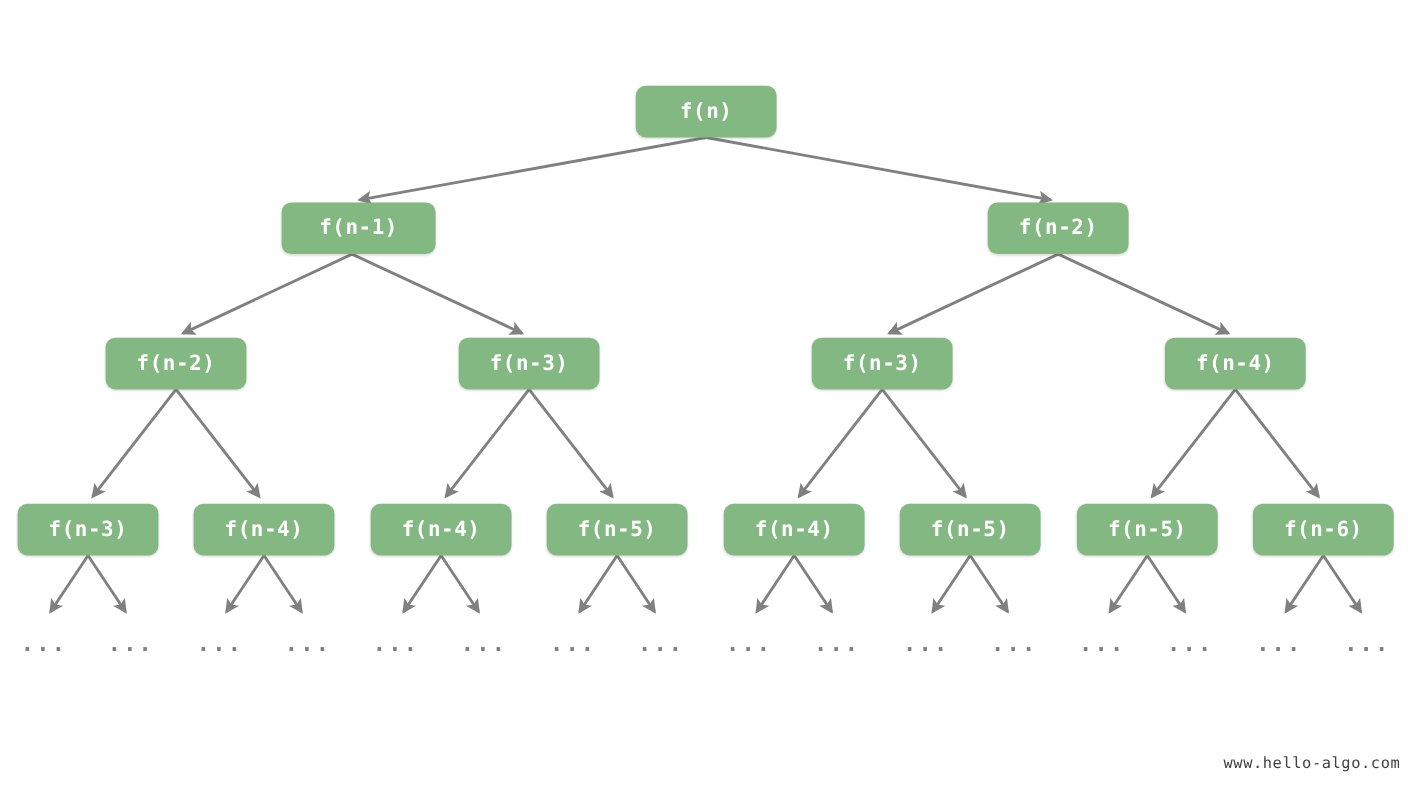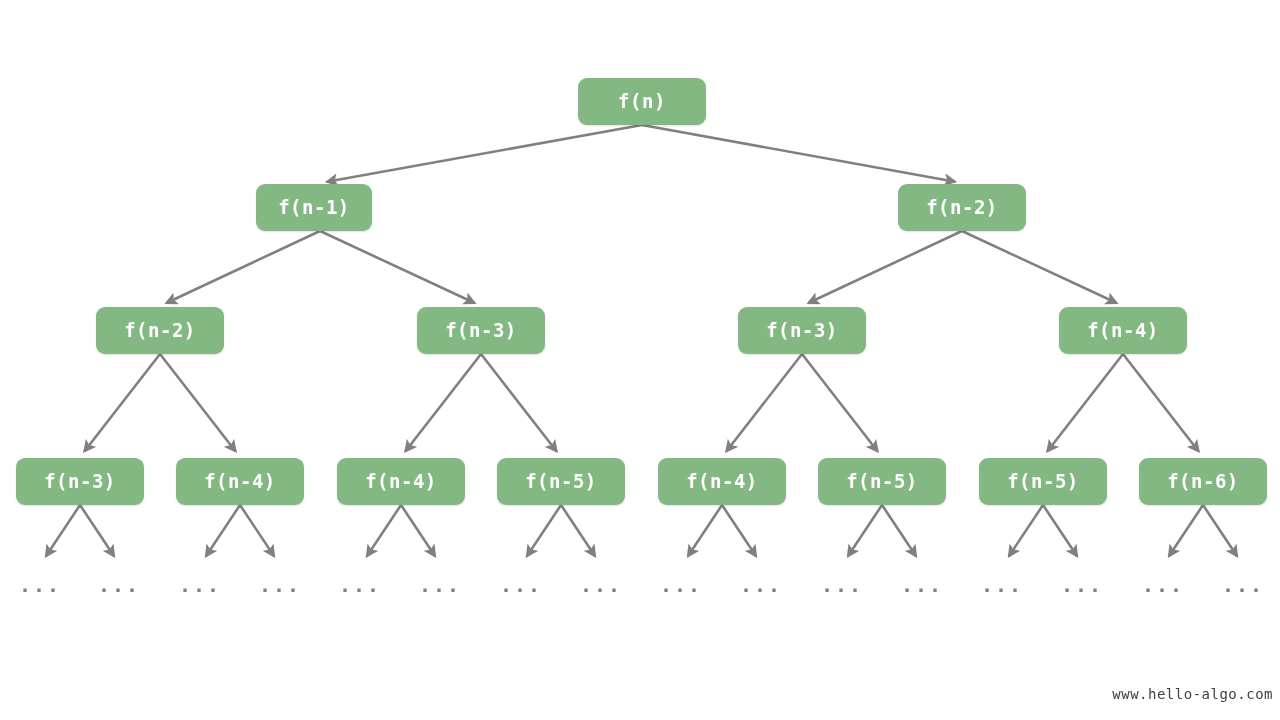--- a/index.html
+++ b/index.html
@@ -101,21 +101,21 @@
         <line x1="882" y1="505" x2="916.1170986264234" y2="556.175647939635" stroke="#808080" stroke-width="2.6" stroke-linecap="butt" marker-end="url(#arrowhead)"></line>
         <line x1="1043" y1="505" x2="1008.8829013735766" y2="556.175647939635" stroke="#808080" stroke-width="2.6" stroke-linecap="butt" marker-end="url(#arrowhead)"></line>
         <line x1="1043" y1="505" x2="1077.1170986264233" y2="556.175647939635" stroke="#808080" stroke-width="2.6" stroke-linecap="butt" marker-end="url(#arrowhead)"></line>
         <line x1="1203" y1="505" x2="1168.8829013735767" y2="556.175647939635" stroke="#808080" stroke-width="2.6" stroke-linecap="butt" marker-end="url(#arrowhead)"></line>
         <line x1="1203" y1="505" x2="1237.1170986264233" y2="556.175647939635" stroke="#808080" stroke-width="2.6" stroke-linecap="butt" marker-end="url(#arrowhead)"></line>
       </g>
   </svg>
 
   <div id="node-layer">
       <div class="node" style="left: 578px; top: 77.5px; width: 128px; height: 47px; background: rgb(132, 184, 131); color: rgb(255, 255, 255);">f(n)</div>
-      <div class="node" style="left: 256px; top: 183.5px; width: 116px; height: 47px; background: rgb(132, 184, 131); color: rgb(255, 255, 255);">f(n-1)</div>
+      <div class="node" style="left: 256px; top: 183.5px; width: 140px; height: 47px; background: rgb(132, 184, 131); color: rgb(255, 255, 255);">f(n-1)</div>
       <div class="node" style="left: 898px; top: 183.5px; width: 128px; height: 47px; background: rgb(132, 184, 131); color: rgb(255, 255, 255);">f(n-2)</div>
       <div class="node" style="left: 96px; top: 306.5px; width: 128px; height: 47px; background: rgb(132, 184, 131); color: rgb(255, 255, 255);">f(n-2)</div>
       <div class="node" style="left: 417px; top: 306.5px; width: 128px; height: 47px; background: rgb(132, 184, 131); color: rgb(255, 255, 255);">f(n-3)</div>
       <div class="node" style="left: 738px; top: 306.5px; width: 128px; height: 47px; background: rgb(132, 184, 131); color: rgb(255, 255, 255);">f(n-3)</div>
       <div class="node" style="left: 1059px; top: 306.5px; width: 128px; height: 47px; background: rgb(132, 184, 131); color: rgb(255, 255, 255);">f(n-4)</div>
       <div class="node" style="left: 16px; top: 457.5px; width: 128px; height: 47px; background: rgb(132, 184, 131); color: rgb(255, 255, 255);">f(n-3)</div>
       <div class="node" style="left: 176px; top: 457.5px; width: 128px; height: 47px; background: rgb(132, 184, 131); color: rgb(255, 255, 255);">f(n-4)</div>
       <div class="node" style="left: 337px; top: 457.5px; width: 128px; height: 47px; background: rgb(132, 184, 131); color: rgb(255, 255, 255);">f(n-4)</div>
       <div class="node" style="left: 497px; top: 457.5px; width: 128px; height: 47px; background: rgb(132, 184, 131); color: rgb(255, 255, 255);">f(n-5)</div>
       <div class="node" style="left: 658px; top: 457.5px; width: 128px; height: 47px; background: rgb(132, 184, 131); color: rgb(255, 255, 255);">f(n-4)</div>

